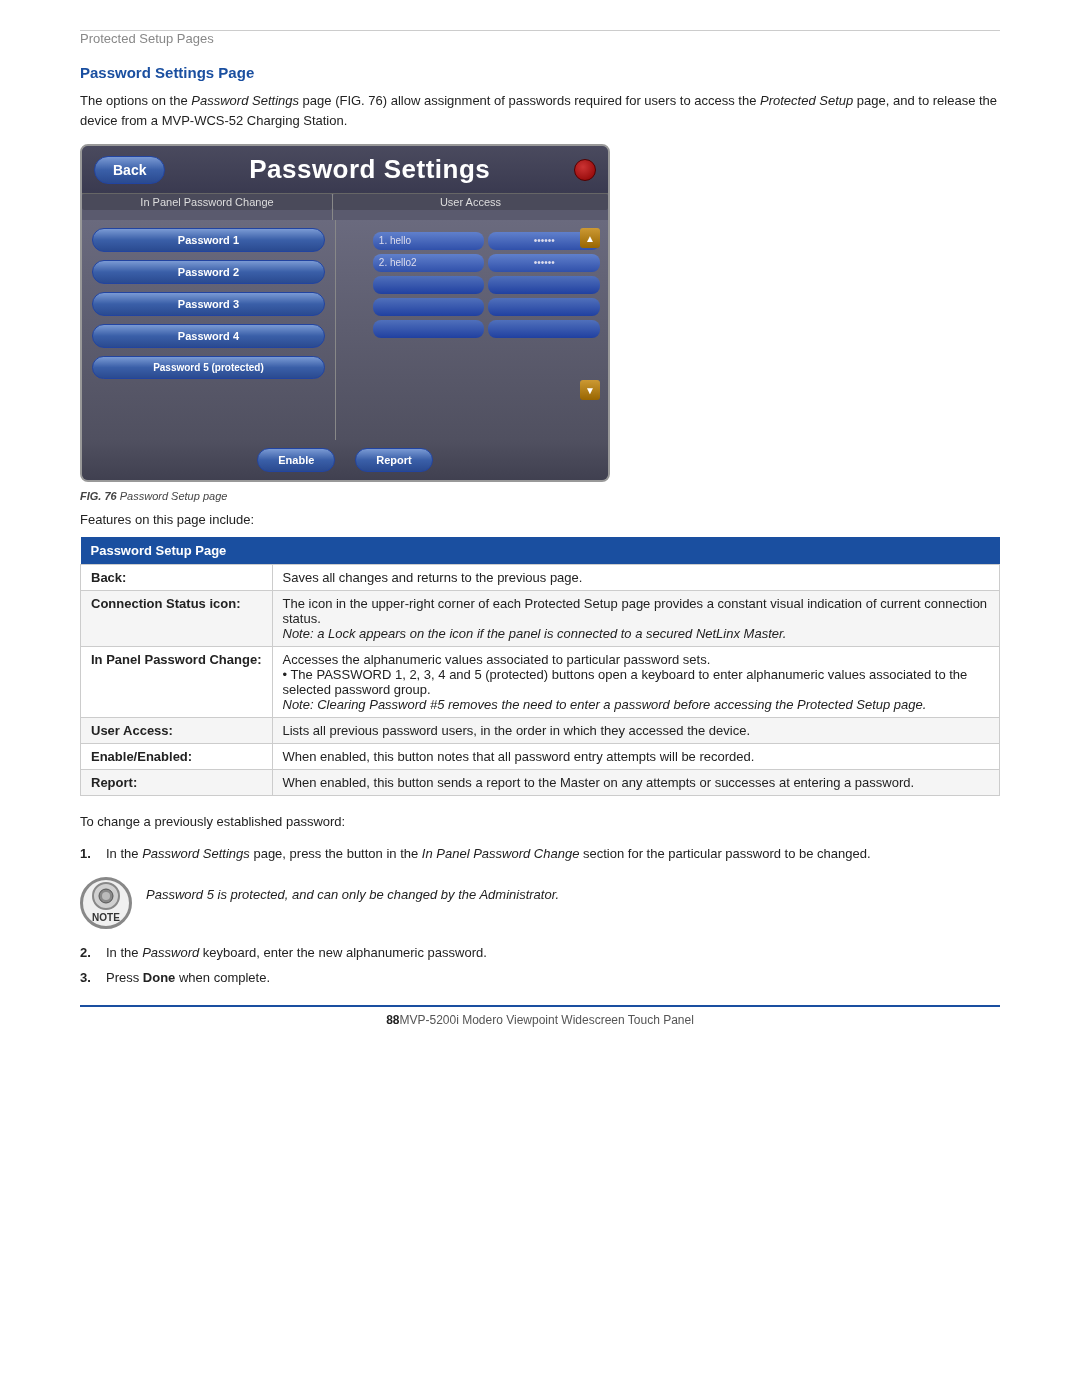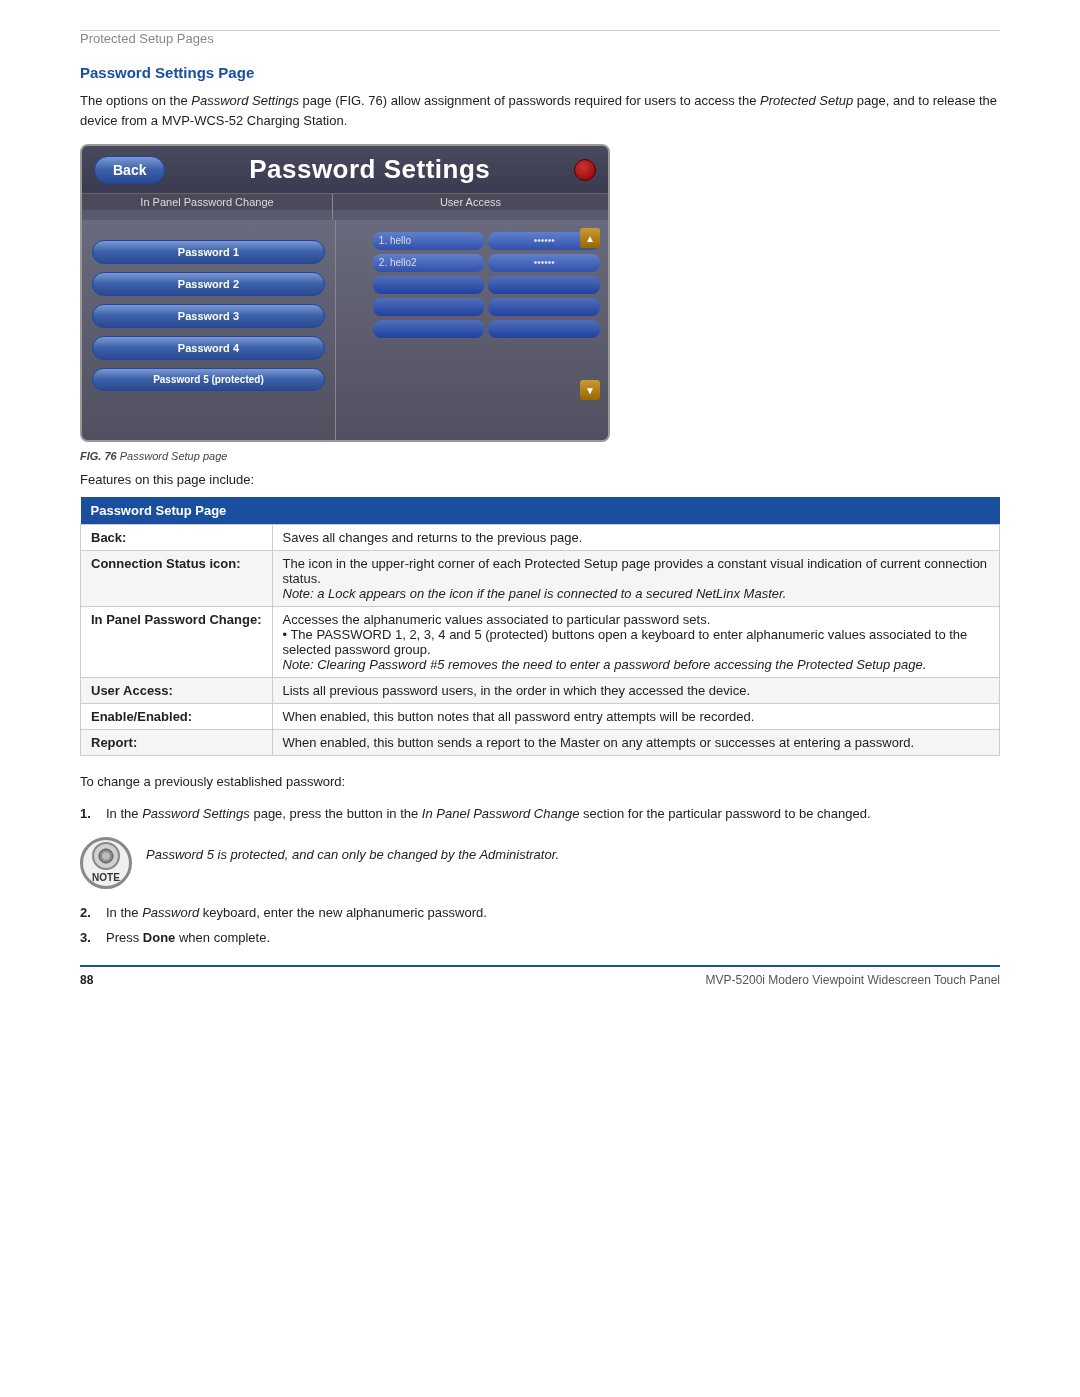--- a/index.html
+++ b/index.html
@@ -88,21 +88,21 @@
     .panel-body {
       display: flex;
       min-height: 220px;
     }
 
     
     .left-pane {
       flex: 1;
       background: linear-gradient(180deg, #6a6a7e 0%, #505060 100%);
       border-right: 1px solid #888;
-      padding: 20px 10px;
+      padding: 8px 10px;
     }
 
     .pane-title {
       color: #ddd;
       font-size: 11px;
       text-align: center;
       margin-bottom: 10px;
       background: #4a4a5a;
       padding: 2px 4px;
       border-radius: 2px;
@@ -329,21 +329,21 @@
       font-style: italic;
       font-size: 13px;
       color: #222;
       padding-top: 10px;
     }
 
     
     .page-footer {
       border-top: 2px solid #1a4fa0;
       display: flex;
-      justify-content: space-between;
+      justify-content: center;
       align-items: center;
       padding-top: 6px;
       margin-top: 20px;
     }
 
     .footer-page-num {
       font-size: 12px;
       color: #222;
       font-weight: bold;
     }
@@ -424,20 +424,24 @@
 
         <div class="ua-row ua-row-empty">
           <div class="ua-name-field"></div>
           <div class="ua-pw-field"></div>
         </div>
       </div>
       <div class="scroll-down-btn">▼</div>
     </div>
   </div>
 
+  <div class="panel-footer">
+    <button class="footer-btn">Enable</button>
+    <button class="footer-btn">Report</button>
+  </div>
 </div>
 
 <div class="fig-caption">
   <strong>FIG. 76</strong>
   <span>  </span>
   <span>Password Setup page</span>
 </div>
 
 <p class="features-text">Features on this page include:</p>
 

